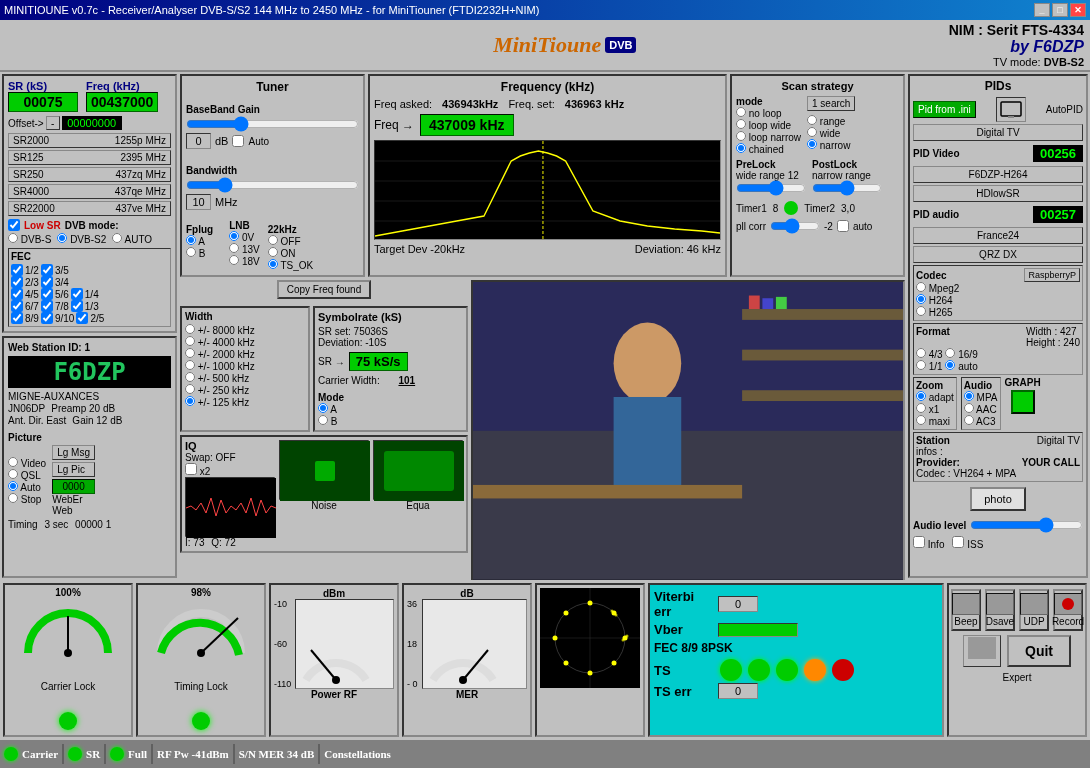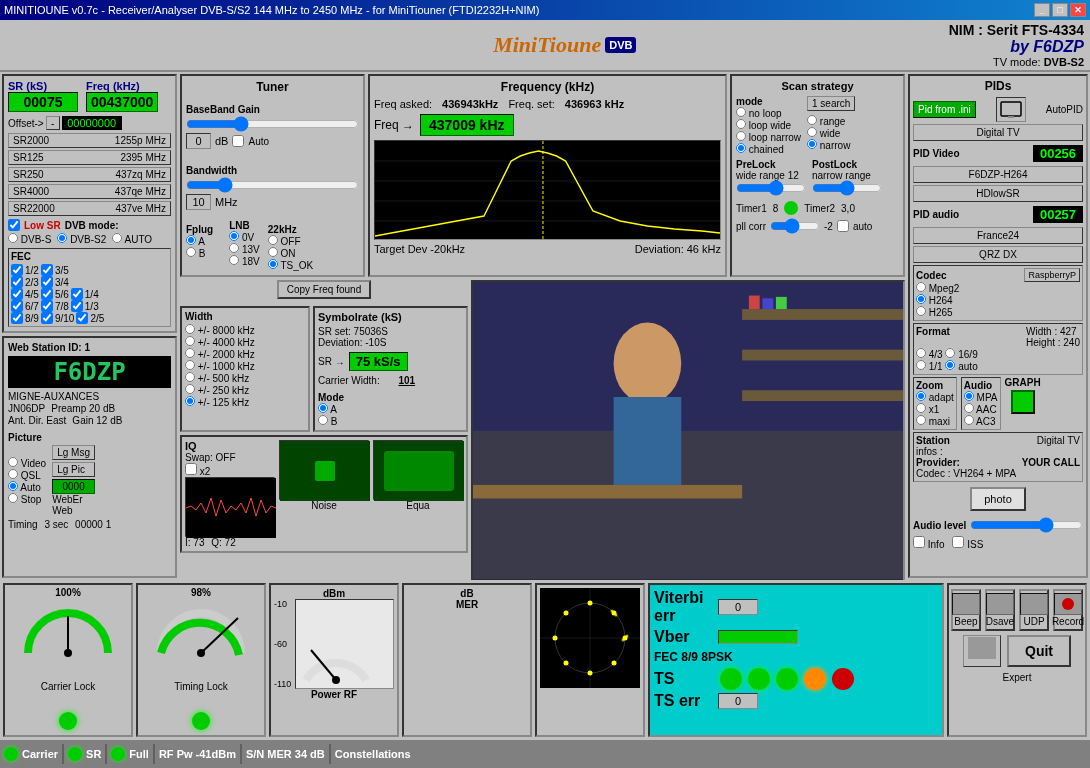--- a/index.html
+++ b/index.html
@@ -364,21 +364,21 @@
     }
     .gauge-label { font-size: 10px; text-align: center; }
     .viterbi-panel {
       background: #00cccc;
       border: 2px inset #888;
       padding: 4px;
       flex: 1;
       min-width: 160px;
     }
     .viterbi-row { display: flex; align-items: center; gap: 4px; margin-bottom: 3px; }
-    .viterbi-label { font-size: 16px; font-weight: bold; width: 60px; }
+    .viterbi-label { font-size: 13px; font-weight: bold; width: 60px; }
     .viterbi-display {
       background: #c0c0c0;
       border: 1px inset #888;
       padding: 1px 4px;
       min-width: 40px;
       text-align: center;
       font-size: 11px;
     }
     .vber-green {
       background: #00cc00;
@@ -434,21 +434,21 @@
     .status-row {
       display: flex;
       align-items: center;
       gap: 4px;
       padding: 2px 4px;
       background: #808080;
       height: 28px;
     }
     .status-led { width: 14px; height: 14px; border-radius: 50%; }
     .led-green { background: #00cc00; box-shadow: 0 0 4px #00ff00; }
-    .status-text { font-size: 11px; color: white; font-weight: bold; }
+    .status-text { font-size: 11px; color: white; font-weight: bold; font-family: Liberation Serif, serif; }
     .status-sep { width: 2px; height: 20px; background: #606060; }
 
     
     .bold { font-weight: bold; }
     .small { font-size: 10px; }
     .center { text-align: center; }
     
     input[type=range] { width: 80px; height: 14px; }
     input[type=checkbox] { width: 12px; height: 12px; }
     input[type=radio] { width: 10px; height: 10px; }
@@ -1083,20 +1083,35 @@
             <line x1="40" y1="80" x2="15" y2="50" stroke="#000" stroke-width="2"></line>
             <circle cx="40" cy="80" r="4" fill="#000"></circle>
           </svg>
         </div>
       </div>
       <div class="small bold center">Power RF</div>
     </div>
 
     <div class="mer-panel">
       <div class="small bold center">dB</div>
+      <div style="display:flex;gap:4px;">
+        <div style="display:flex;flex-direction:column;justify-content:space-between;font-size:9px;">
+          <span>36</span>
+          <span>18</span>
+          <span>- 0</span>
+        </div>
+        <div style="background:#e8e8e8;border:1px inset #888;flex:1;height:90px;position:relative;">
+          <svg width="80" height="90" viewBox="0 0 80 90">
+            <path d="M 10 80 A 35 35 0 0 1 70 80" fill="none" stroke="#ddd" stroke-width="8"></path>
+
+            <line x1="40" y1="80" x2="65" y2="50" stroke="#000" stroke-width="2"></line>
+            <circle cx="40" cy="80" r="4" fill="#000"></circle>
+          </svg>
+        </div>
+      </div>
       <div class="small bold center">MER</div>
     </div>
 
     <div class="const-panel">
       <svg width="100" height="100" viewBox="0 0 100 100">
         <rect width="100" height="100" fill="#000"></rect>
 
         <line x1="50" y1="0" x2="50" y2="100" stroke="#333" stroke-width="0.5"></line>
         <line x1="0" y1="50" x2="100" y2="50" stroke="#333" stroke-width="0.5"></line>
 

